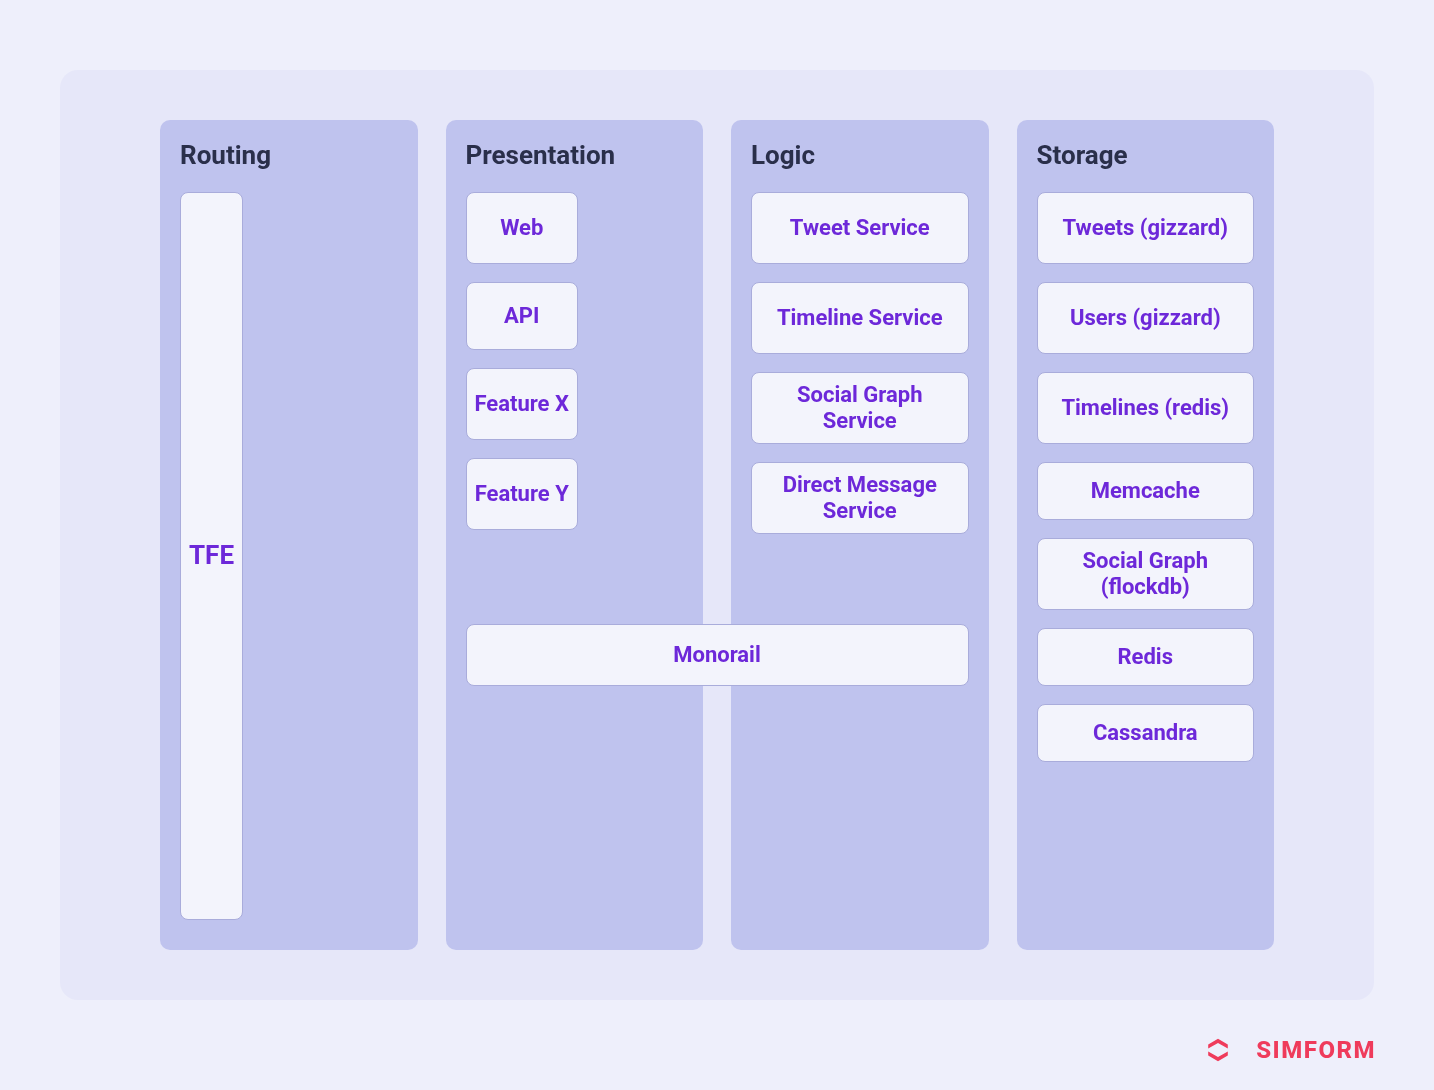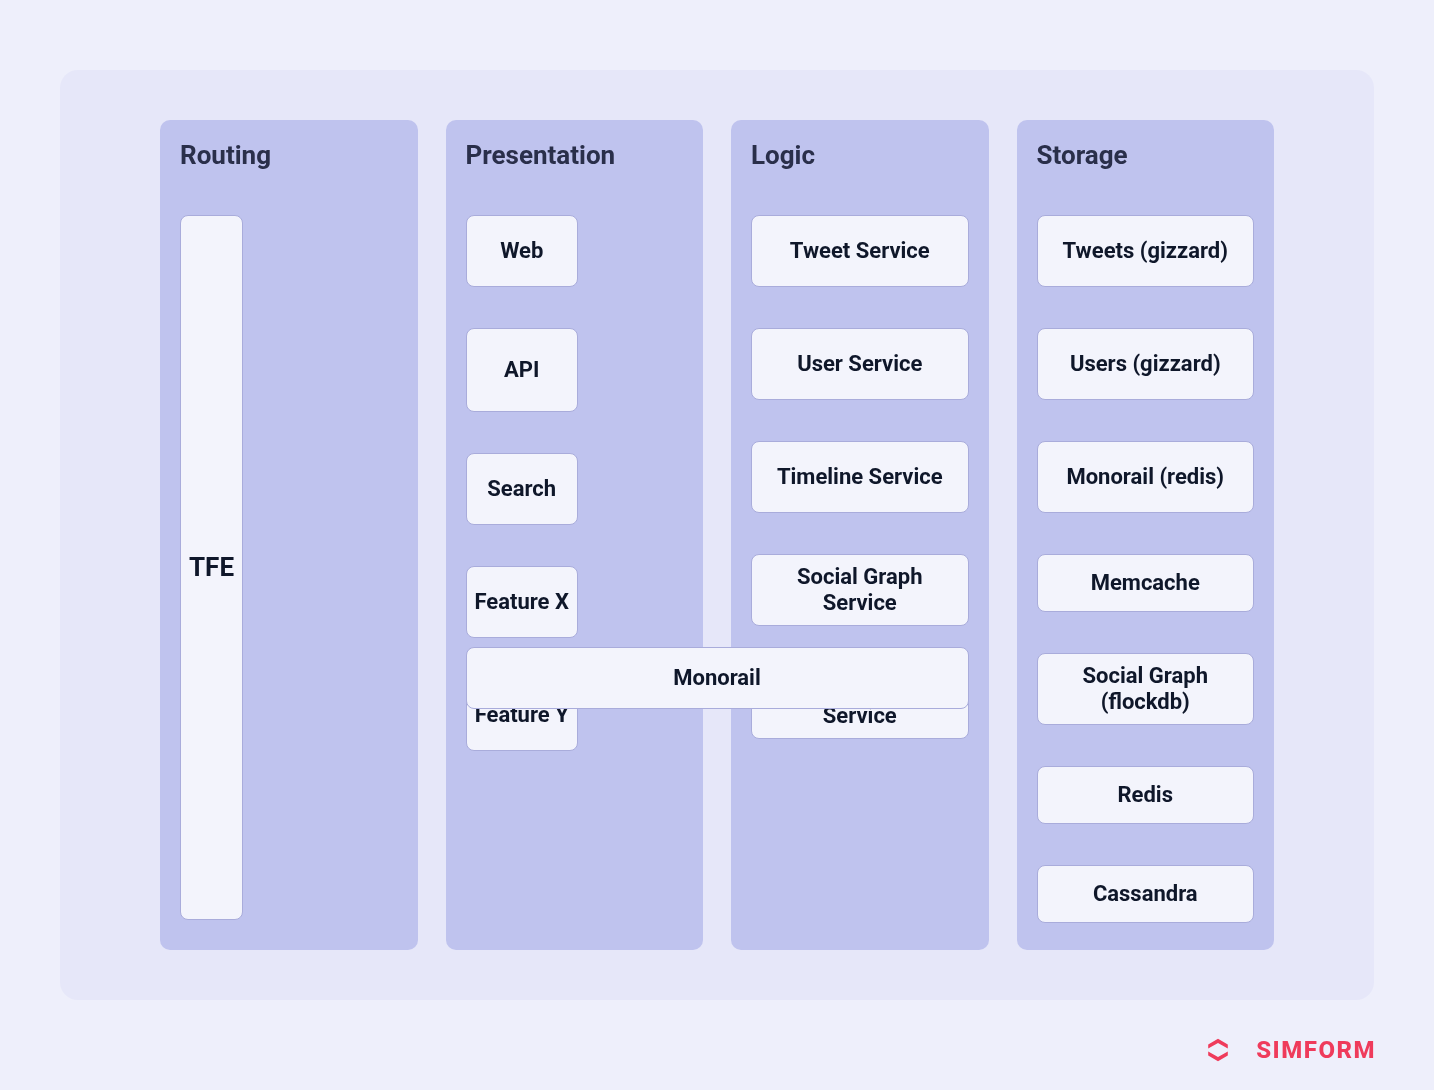--- a/index.html
+++ b/index.html
@@ -46,25 +46,24 @@
   }
   .cell {
     background: #F3F4FC;
     border: 1px solid #A9ACDB;
     border-radius: 8px;
     display: flex;
     align-items: center;
     justify-content: center;
     text-align: center;
     font-weight: 700;
-    color: #0f172a;
+    color: #6d28d9;
     font-size: 22px;
     padding: 10px 8px;
     line-height: 1.2;
-    margin-top: 23px;
   }
   .stack {
     display: flex;
     flex-direction: column;
     gap: 18px;
   }
   .routing .cell.big {
     flex: 1;
     font-size: 26px;
   }
@@ -97,44 +96,42 @@
 
     <div class="col routing">
       <div class="col-title">Routing</div>
       <div class="cell big">TFE</div>
     </div>
 
     <div class="col">
       <div class="col-title">Presentation</div>
       <div class="stack">
         <div class="cell" style="height:72px">Web</div>
-        <div class="cell" style="height:84px">API</div>
-        <div class="cell" style="height:72px">Search</div>
+        <div class="cell" style="height:68px">API</div>
         <div class="cell" style="height:72px">Feature X</div>
         <div class="cell" style="height:72px">Feature Y</div>
       </div>
     </div>
 
     <div class="col">
       <div class="col-title">Logic</div>
       <div class="stack">
         <div class="cell" style="height:72px">Tweet Service</div>
-        <div class="cell" style="height:72px">User Service</div>
         <div class="cell" style="height:72px">Timeline Service</div>
         <div class="cell" style="height:72px">Social Graph Service</div>
         <div class="cell" style="height:72px">Direct Message Service</div>
       </div>
     </div>
 
     <div class="col">
       <div class="col-title">Storage</div>
       <div class="stack">
         <div class="cell" style="height:72px">Tweets (gizzard)</div>
         <div class="cell" style="height:72px">Users (gizzard)</div>
-        <div class="cell" style="height:72px">Monorail (redis)</div>
+        <div class="cell" style="height:72px">Timelines (redis)</div>
         <div class="cell" style="height:58px">Memcache</div>
         <div class="cell" style="height:72px">Social Graph (flockdb)</div>
         <div class="cell" style="height:58px">Redis</div>
         <div class="cell" style="height:58px">Cassandra</div>
       </div>
     </div>
 
     <div class="cell monorail" id="monorail" style="left: 305.5px; width: 503px; top: 504px;">Monorail</div>
   </div>
 </div>

